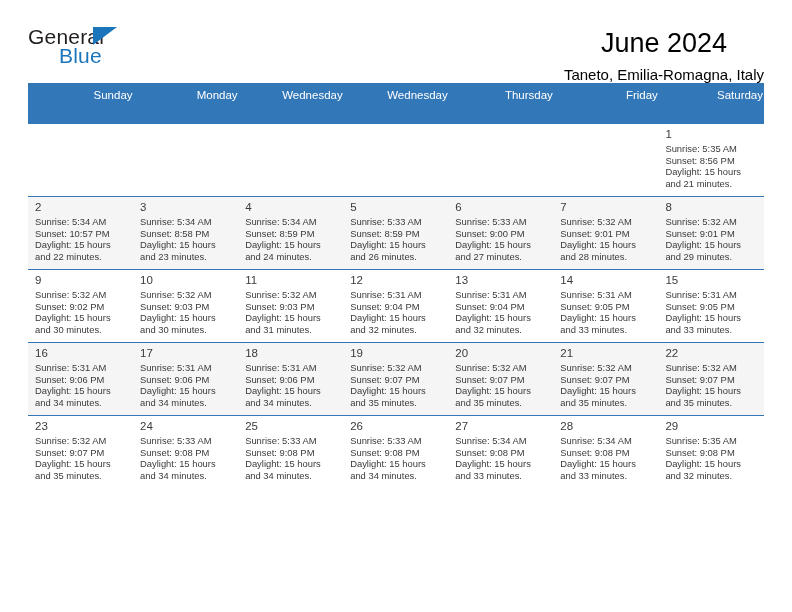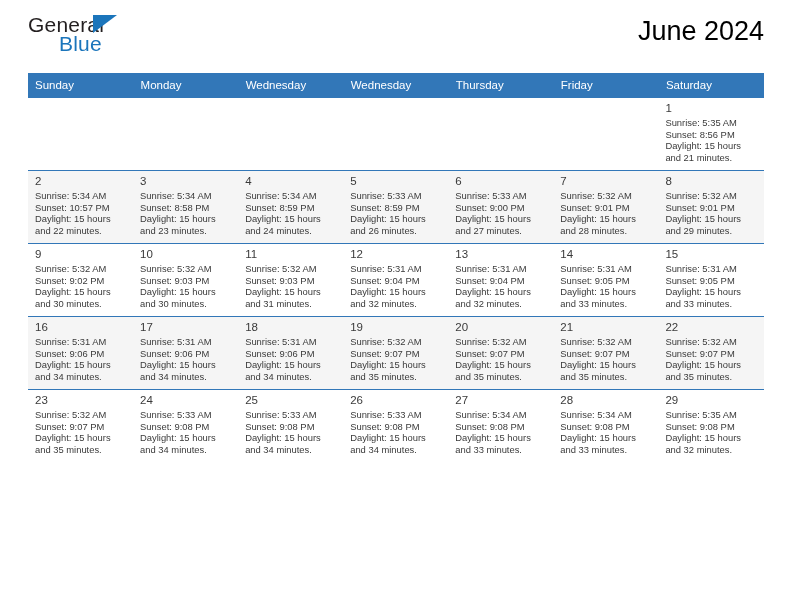--- a/index.html
+++ b/index.html
@@ -20,22 +20,22 @@
     height: 612px;
     box-sizing: border-box;
     padding: 0 28px;
   }
 
   
   .top {
     display: flex;
     align-items: flex-start;
     justify-content: space-between;
-    height: 73px;
-    padding-top: 14px;
+    height: 83px;
+    padding-top: 26px;
     box-sizing: border-box;
   }
   .logo {
     position: relative;
     width: 108px;
     height: 46px;
     flex: 0 0 auto;
   }
   .logo-general {
     position: absolute;
@@ -88,22 +88,22 @@
   table.cal {
     width: 736px;
     border-collapse: collapse;
     table-layout: fixed;
   }
   table.cal th {
     background: #3277b8;
     color: #ffffff;
     font-weight: normal;
     font-size: 11.5px;
-    text-align: left;
-    padding: 6px 0 6px 7px;
+    text-align: right;
+    padding: 6px 0 22px 7px;
     height: 22px;
     box-sizing: border-box;
     border-right: 1px solid #3277b8;
   }
   table.cal td {
     vertical-align: top;
     border-top: 1px solid #3277b8;
     padding: 0;
     height: 73px;
     box-sizing: border-box;
@@ -141,20 +141,21 @@
   <div class="top">
 
     <div class="logo">
       <span class="logo-general">General</span>
       <span class="logo-tri"></span>
       <span class="logo-blue">Blue</span>
     </div>
 
     <div class="titles">
       <div class="title-main">June 2024</div>
+      <div class="title-sub">Taneto, Emilia-Romagna, Italy</div>
     </div>
 
   </div>
 
   <table class="cal">
     <thead>
       <tr>
         <th>Sunday</th>
         <th>Monday</th>
         <th>Wednesday</th>

